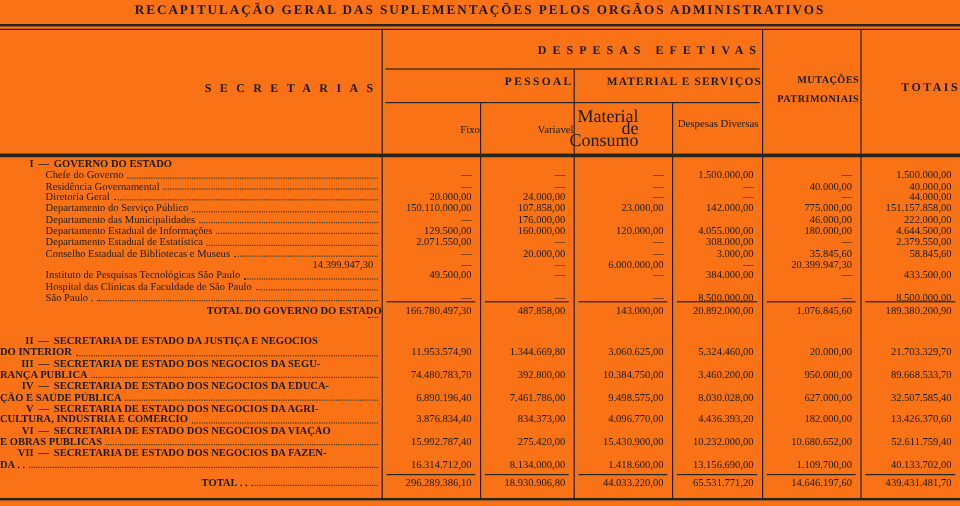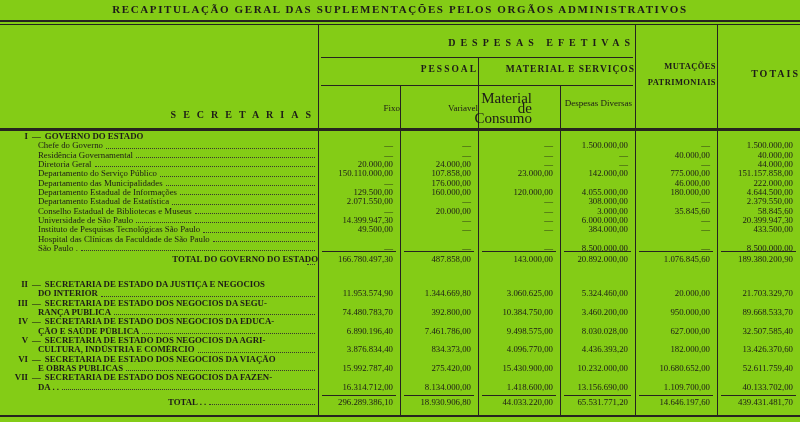--- a/index.html
+++ b/index.html
@@ -1,34 +1,34 @@
 <!DOCTYPE html>
 <html><head>
 <meta charset="utf-8">
 <style>
   html,body{margin:0;padding:0;background:#e9e8e4;}
   .page{
     position:relative;width:800px;height:422px;overflow:hidden;
-    background:#84cc16;
+    background:#f97316;
     color:#1d1b18;
     font-family:"Liberation Serif", serif;
   }
   
   .hline,.vline,.sumline{position:absolute;background:#26241f;}
   .hline{height:1px;}
   .vline{width:1px;}
   .sumline{height:1px;}
   
   .title{
     position:absolute;top:3px;left:0;width:100%;text-align:center;
     font-size:11px;font-weight:bold;letter-spacing:1.6px;white-space:nowrap;
   }
   
   .hcell{position:absolute;text-align:right;}
-  .h-secretarias{left:0;top:69px;width:318px;font-size:10px;font-weight:bold;letter-spacing:7px;margin-top:40px;}
+  .h-secretarias{left:0;top:69px;width:318px;font-size:10px;font-weight:bold;letter-spacing:7px;}
   .h-despesas{left:318px;top:37px;width:317px;font-size:10px;font-weight:bold;letter-spacing:5px;}
   .h-pessoal{left:318px;top:64px;width:160px;font-size:9.5px;font-weight:bold;letter-spacing:2px;}
   .h-matserv{left:478px;top:64px;width:157px;font-size:9.5px;font-weight:bold;letter-spacing:1px;}
   .h-fixo{left:318px;top:103px;width:82px;font-size:9px;}
   .h-variavel{left:400px;top:103px;width:78px;font-size:9px;}
   .h-matcon{left:466px;top:93px;width:66px;font-size:15px;line-height:10px;}
   .h-despdiv{left:563px;top:98px;width:69px;font-size:9px;line-height:11px;}
   .h-mutacoes{left:636px;top:58px;width:80px;font-size:8.5px;font-weight:bold;letter-spacing:0.4px;line-height:16px;}
   .h-totais{left:717px;top:68px;width:83px;font-size:10px;font-weight:bold;letter-spacing:2px;}
   
@@ -50,21 +50,21 @@
   .gov-block .item .label{padding-left:38px;padding-right:0;}
   .totalrow{position:absolute;left:0;width:800px;}
   .totalrow .label{padding-right:0;font-weight:bold;}
   .totalrow .num{font-weight:normal;}
   .t-gov{top:255px;}
   .t-gov .label{padding-left:90px;flex-direction:column;}
   .t-grand{top:398px;}
   .t-grand .label{padding-left:168px;}
   .secs{position:absolute;top:280px;left:0;width:800px;}
   .sec .l1{padding-left:4px;font-weight:bold;}
-  .sec .l2{padding-left:38px;font-weight:bold;}
+  .sec .l2{font-weight:bold;}
 </style>
 </head>
 <body>
 
 <div class="page">
 
   <div class="title">RECAPITULAÇÃO GERAL DAS SUPLEMENTAÇÕES PELOS ORGÃOS ADMINISTRATIVOS</div>
 
   <div class="hline" style="top:20px;left:0;width:800px;height:2px;"></div>
   <div class="hline" style="top:24px;left:0;width:800px;"></div>
@@ -212,24 +212,20 @@
     </div>
     <div class="cell num">—</div>
     <div class="cell num">20.000,00</div>
     <div class="cell num">—</div>
     <div class="cell num">3.000,00</div>
     <div class="cell num">35.845,60</div>
     <div class="cell num">58.845,60</div>
   </div>
 
   <div class="row item">
-    <div class="cell label">
-      <span>Universidade de São Paulo</span>
-      <span class="lead"></span>
-    </div>
     <div class="cell num">14.399.947,30</div>
     <div class="cell num">—</div>
     <div class="cell num">—</div>
     <div class="cell num">6.000.000,00</div>
     <div class="cell num">—</div>
     <div class="cell num">20.399.947,30</div>
   </div>
 
   <div class="row item">
     <div class="cell label">

